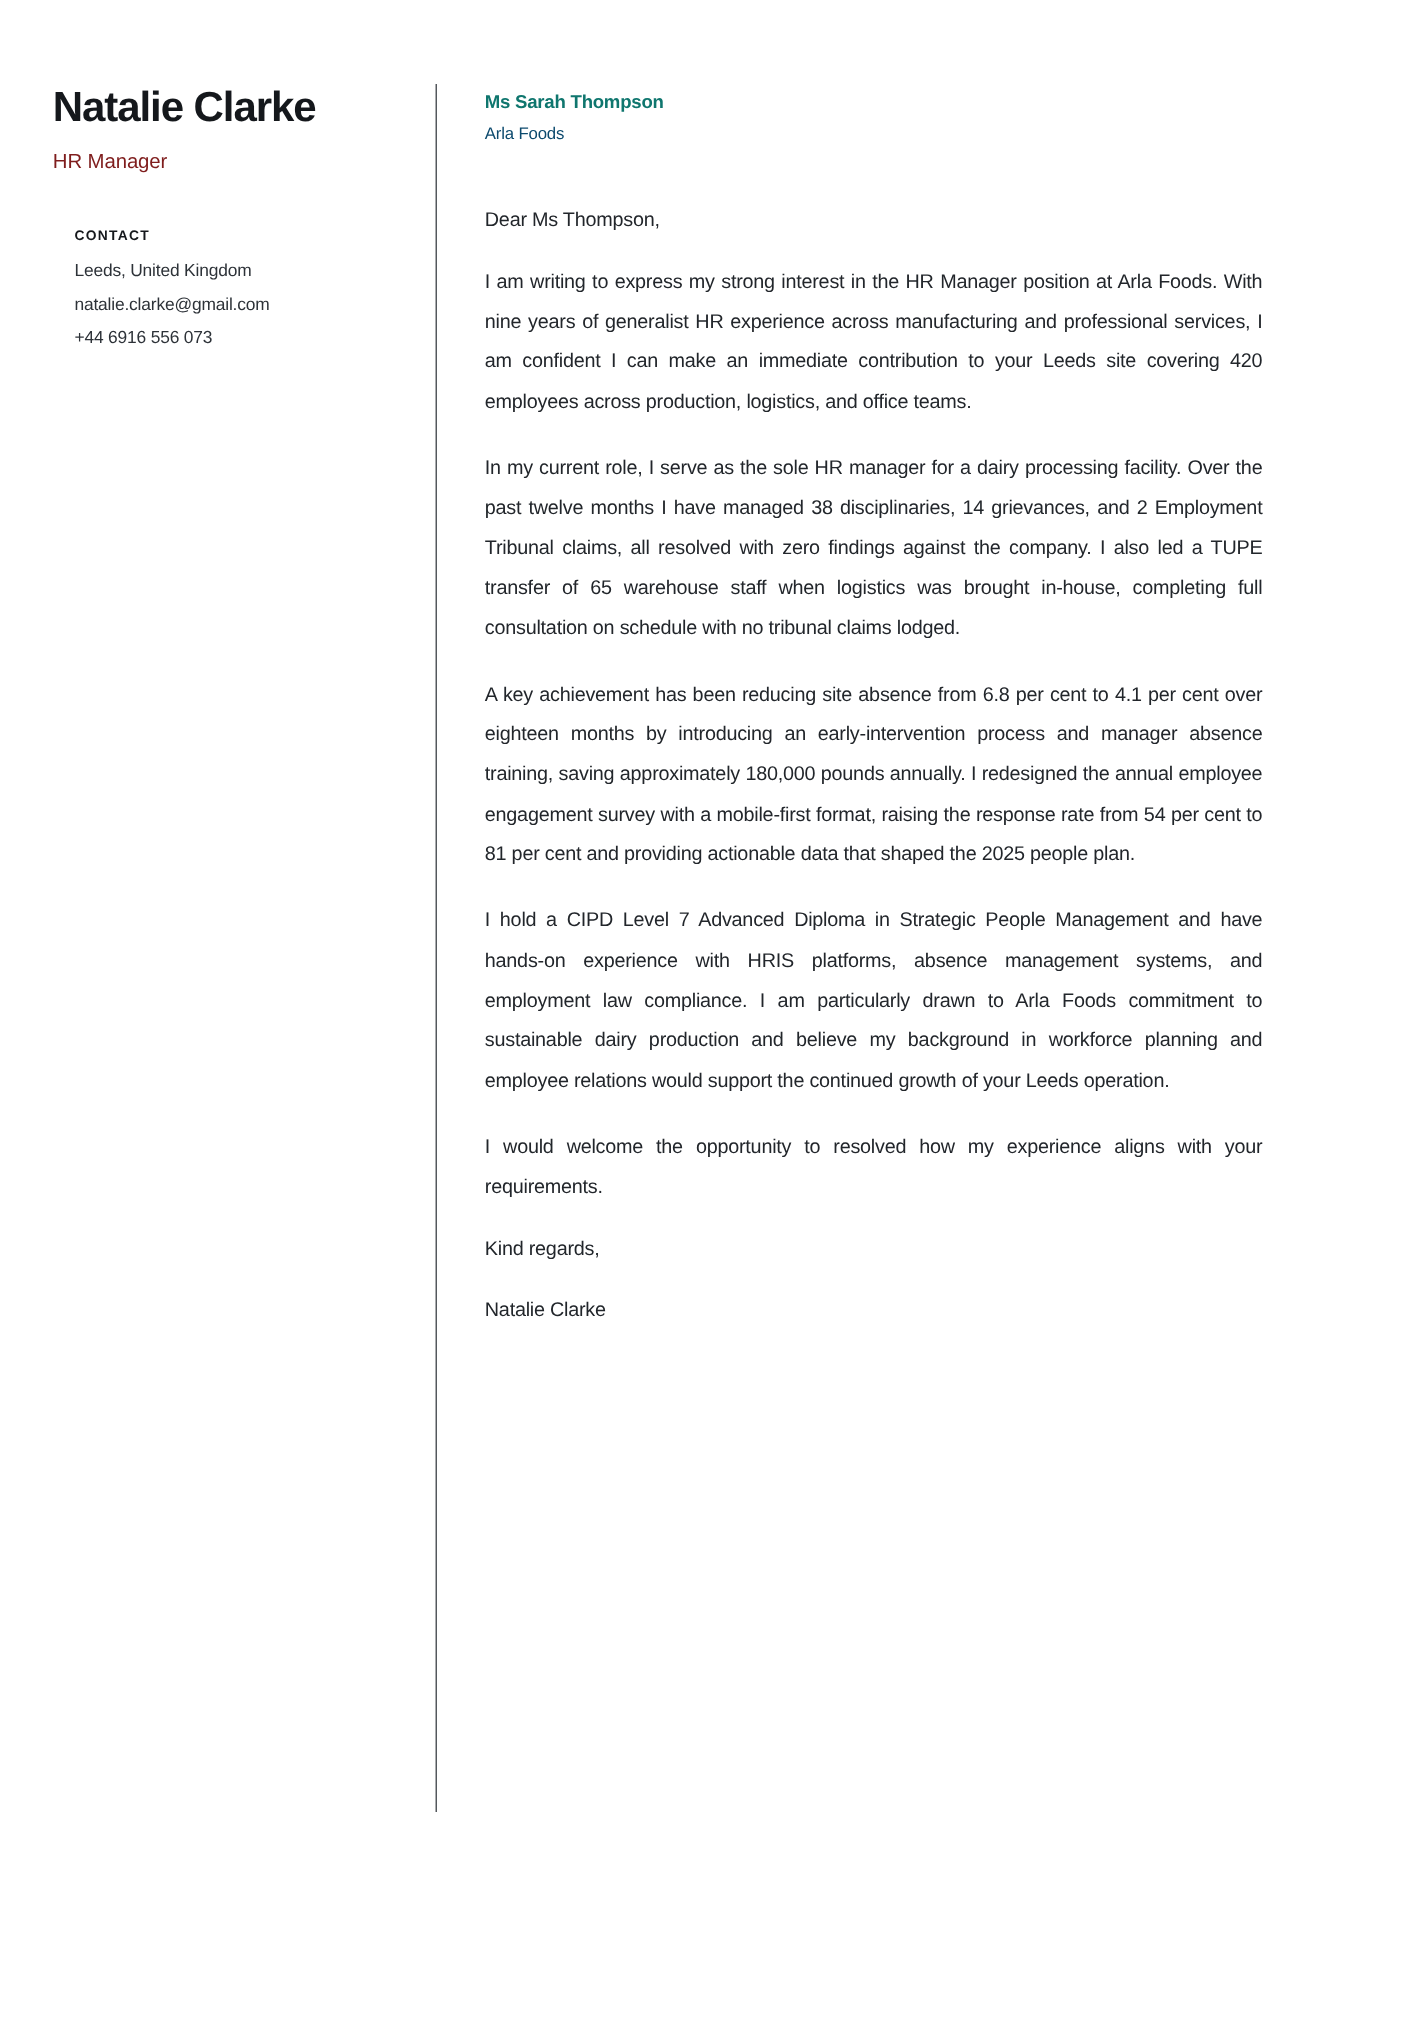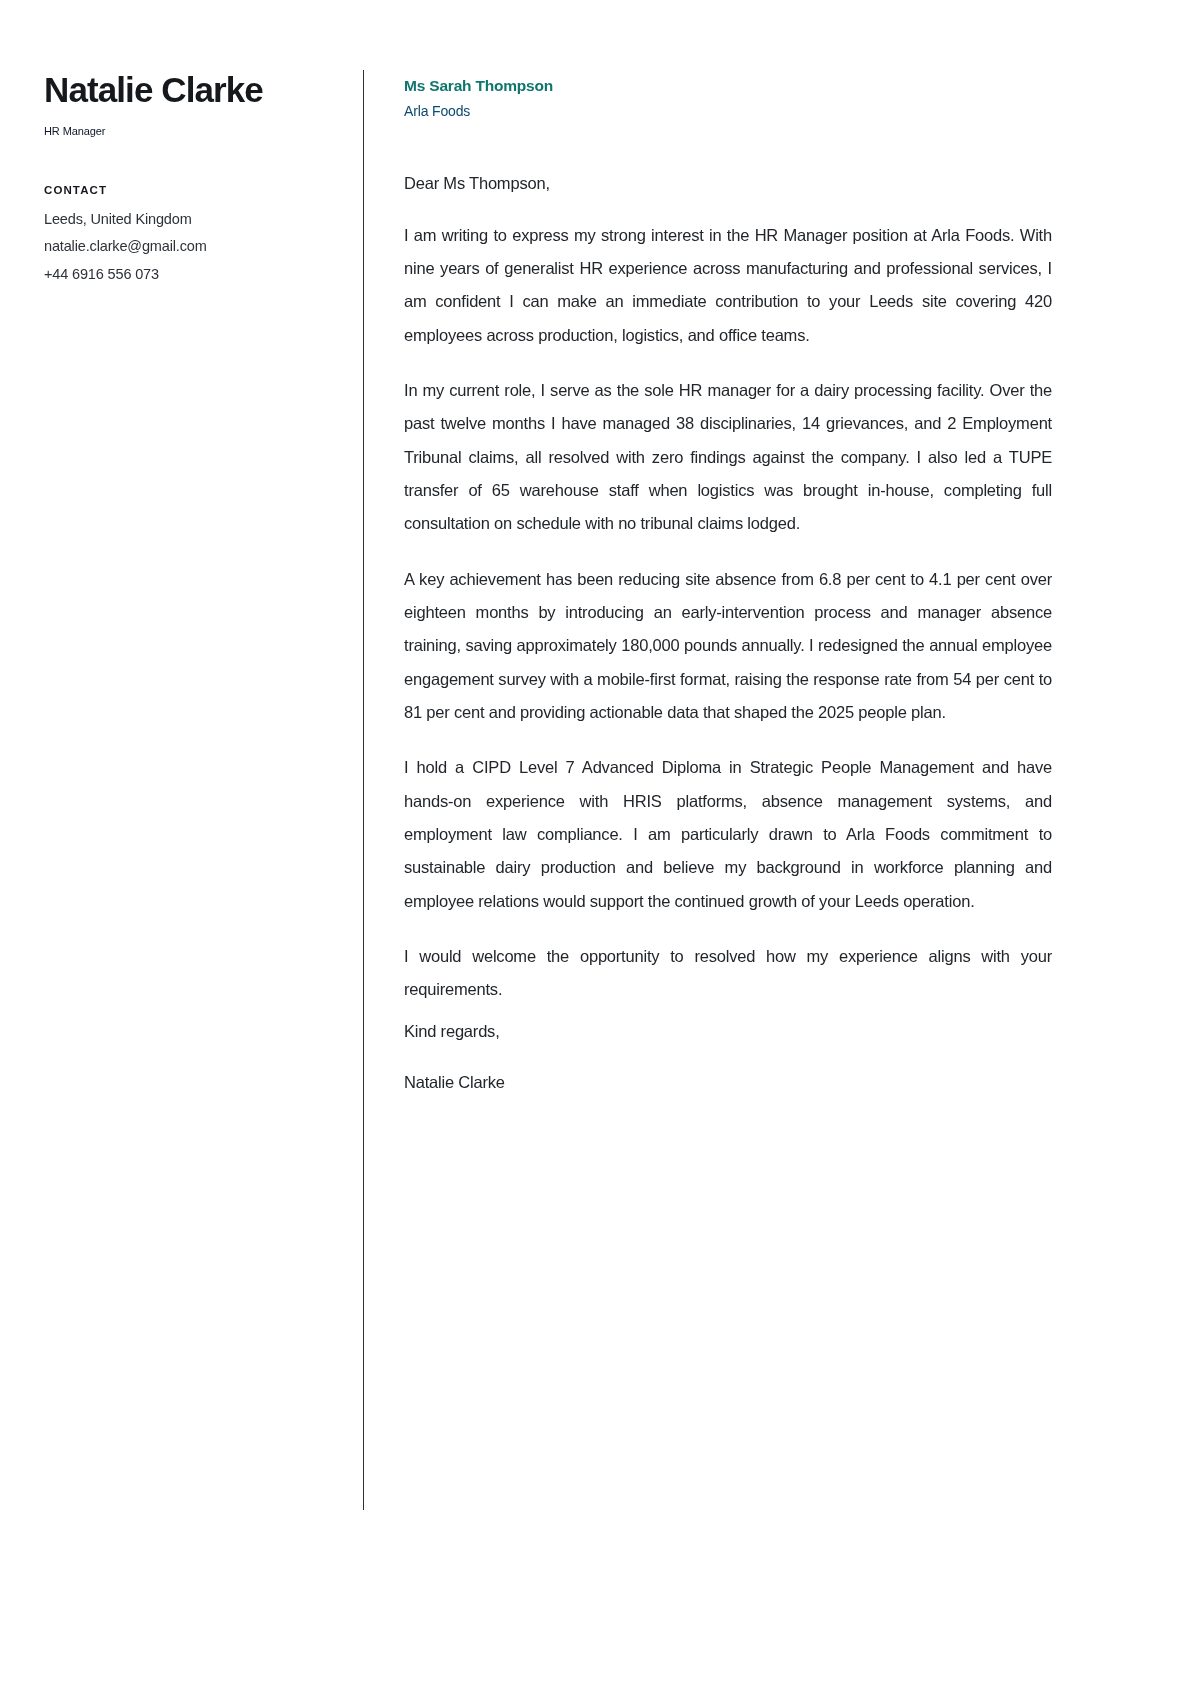--- a/index.html
+++ b/index.html
@@ -45,30 +45,31 @@
   .cand-name {
     font-size: 35px;
     font-weight: 700;
     letter-spacing: -0.9px;
     line-height: 1.15;
     color: #15181c;
     margin: 0 0 14px 0;
   }
 
   .cand-role {
-    font-size: 11px;
+    font-size: 17px;
     font-weight: 400;
-    color: #0f172a;
+    color: #7f1d1d;
     letter-spacing: -0.1px;
     line-height: 1.3;
     margin: 0;
   }
 
   .side-block {
     margin-top: 45px;
+    margin-left: 18px;
   }
   .side-block.date-block {
     margin-top: 44px;
   }
 
   .side-heading {
     font-size: 11.5px;
     font-weight: 700;
     letter-spacing: 1.1px;
     text-transform: uppercase;
@@ -124,21 +125,21 @@
     font-size: 16.5px;
     font-weight: 400;
     color: #22262b;
     line-height: 2.02;
     letter-spacing: -0.2px;
     text-align: justify;
     text-justify: inter-word;
   }
 
   .closing {
-    margin: 12px 0 0 0;
+    margin: 22px 0 0 0;
     font-size: 16.5px;
     font-weight: 400;
     color: #22262b;
     letter-spacing: -0.2px;
     line-height: 1.55;
   }
   .signature {
     margin: 26px 0 0 0;
     font-size: 16.5px;
     font-weight: 400;

